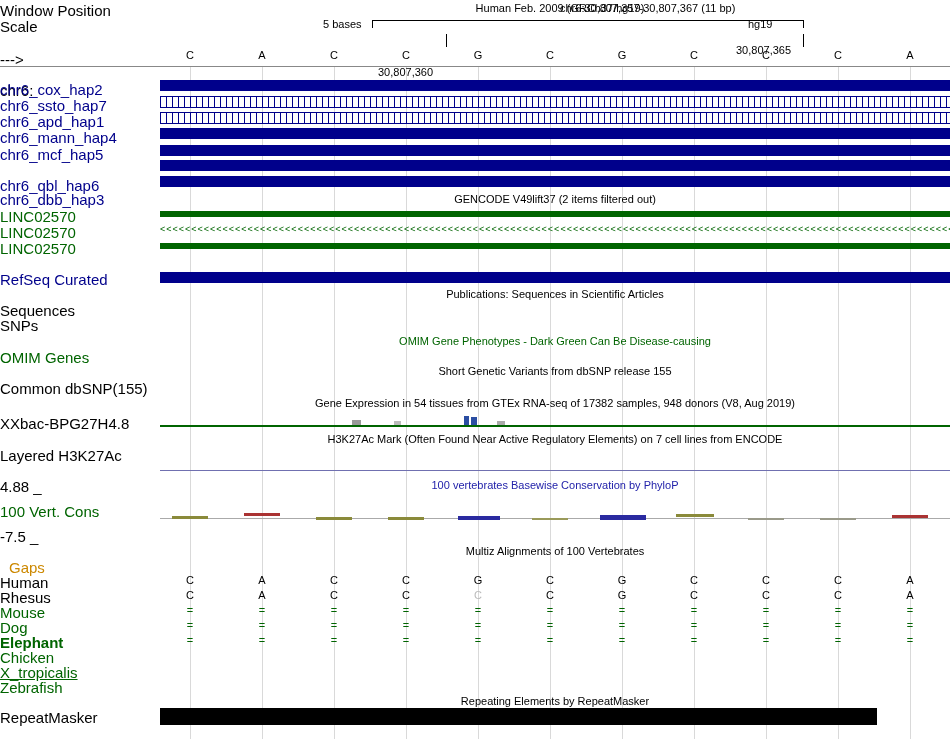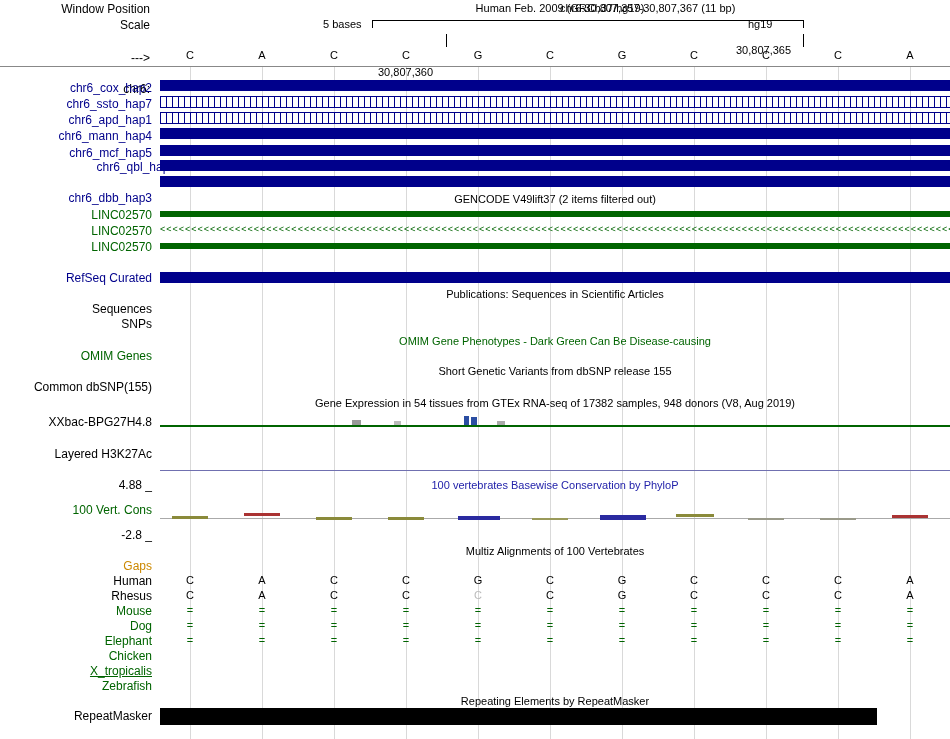--- a/index.html
+++ b/index.html
@@ -9,21 +9,21 @@
     font-family:"Liberation Sans", sans-serif;
     font-size:11px;
     color:#000000;
     overflow:hidden;
     position:relative;
   }
   #root{position:relative;width:950px;height:739px;}
 
   
   .abs{position:absolute;}
-  .lbl{position:absolute;text-align:right;white-space:nowrap;font-size:12px;color:#000;}
+  .lbl{position:absolute;text-align:left;white-space:nowrap;font-size:15px;color:#000;}
   .ctr{position:absolute;text-align:center;white-space:nowrap;}
 
   
   .gridline{position:absolute;top:66px;width:1px;background:#d9d9d9;}
 
   
   .trackTitle{position:absolute;left:160px;width:790px;text-align:center;font-size:11px;}
 
   
   .barfull{position:absolute;left:160px;width:790px;background:#00008b;}
@@ -35,21 +35,21 @@
     background-image:repeating-linear-gradient(90deg,#00008b 0 1px,transparent 1px 6px);
   }
 
   .chevrons{
     width:100%;height:100%;
     color:#006400;font-size:9px;line-height:10px;overflow:hidden;white-space:nowrap;letter-spacing:1px;
   }
   .green{color:#006400;}
   .navy{color:#00008b;}
   .blue{color:#2222aa;}
-  .orange{color:#cc8800;}
+  .orange{color:#cc8800;padding-left:9px;}
 
   .baseletter{position:absolute;text-align:center;font-size:11px;width:24px;margin-left:-12px;}
 
   
   .scalebar{position:absolute;height:7px;border-left:1px solid #000;border-right:1px solid #000;border-top:1px solid #000;}
 
   
   .consline{position:absolute;left:160px;width:790px;height:1px;background:#aaaaaa;}
 
   
@@ -122,21 +122,21 @@
 
   <div class="lbl navy" style="left:0;top:129px;width:152px;">chr6_mann_hap4</div>
   <div class="barfull" style="top:128px;height:11px;"></div>
 
   <div class="lbl navy" style="left:0;top:146px;width:152px;">chr6_mcf_hap5</div>
   <div class="barfull" style="top:145px;height:11px;"></div>
 
   <div class="lbl navy" style="left:0;top:161px;width:152px;margin-top:30px;">chr6_dbb_hap3</div>
   <div class="barfull" style="top:160px;height:11px;"></div>
 
-  <div class="lbl navy" style="left:0;top:160px;width:152px;padding-left:24px;">chr6_qbl_hap6</div>
+  <div class="lbl navy" style="left:0;top:177px;width:152px;">chr6_qbl_hap6</div>
   <div class="barfull" style="top:176px;height:11px;"></div>
 
   <div class="trackTitle" style="top:193px;color:#000;">GENCODE V49lift37 (2 items filtered out)</div>
 
   <div class="lbl green" style="left:0;top:208px;width:152px;">LINC02570</div>
   <div class="greenbar" style="top:211px;height:6px;"></div>
 
   <div class="lbl green" style="left:0;top:224px;width:152px;">LINC02570</div>
   <div class="abs" style="left:160px;top:224px;width:790px;height:12px;overflow:hidden;">
     <div class="chevrons">&lt;&lt;&lt;&lt;&lt;&lt;&lt;&lt;&lt;&lt;&lt;&lt;&lt;&lt;&lt;&lt;&lt;&lt;&lt;&lt;&lt;&lt;&lt;&lt;&lt;&lt;&lt;&lt;&lt;&lt;&lt;&lt;&lt;&lt;&lt;&lt;&lt;&lt;&lt;&lt;&lt;&lt;&lt;&lt;&lt;&lt;&lt;&lt;&lt;&lt;&lt;&lt;&lt;&lt;&lt;&lt;&lt;&lt;&lt;&lt;&lt;&lt;&lt;&lt;&lt;&lt;&lt;&lt;&lt;&lt;&lt;&lt;&lt;&lt;&lt;&lt;&lt;&lt;&lt;&lt;&lt;&lt;&lt;&lt;&lt;&lt;&lt;&lt;&lt;&lt;&lt;&lt;&lt;&lt;&lt;&lt;&lt;&lt;&lt;&lt;&lt;&lt;&lt;&lt;&lt;&lt;&lt;&lt;&lt;&lt;&lt;&lt;&lt;&lt;&lt;&lt;&lt;&lt;&lt;&lt;&lt;&lt;&lt;&lt;&lt;&lt;&lt;&lt;&lt;&lt;&lt;&lt;&lt;&lt;&lt;&lt;&lt;&lt;&lt;&lt;&lt;&lt;&lt;&lt;&lt;&lt;&lt;&lt;&lt;&lt;&lt;&lt;&lt;&lt;&lt;&lt;&lt;&lt;&lt;&lt;</div>
@@ -160,27 +160,28 @@
 
   <div class="trackTitle" style="top:397px;color:#000;">Gene Expression in 54 tissues from GTEx RNA-seq of 17382 samples, 948 donors (V8, Aug 2019)</div>
   <div class="lbl" style="left:0;top:415px;width:152px;">XXbac-BPG27H4.8</div>
   <div class="greenbar" style="top:425px;height:2px;background:#006400;"></div>
   <div class="abs" style="left:352px;top:420px;width:9px;height:5px;background:#999;"></div>
   <div class="abs" style="left:394px;top:421px;width:7px;height:4px;background:#bbb;"></div>
   <div class="abs" style="left:464px;top:416px;width:5px;height:9px;background:#2b4ea2;"></div>
   <div class="abs" style="left:471px;top:417px;width:6px;height:8px;background:#2b4ea2;"></div>
   <div class="abs" style="left:497px;top:421px;width:8px;height:4px;background:#aaa;"></div>
 
+  <div class="trackTitle" style="top:433px;color:#000;">H3K27Ac Mark (Often Found Near Active Regulatory Elements) on 7 cell lines from ENCODE</div>
   <div class="lbl" style="left:0;top:447px;width:152px;">Layered H3K27Ac</div>
   <div class="abs" style="left:160px;top:470px;width:790px;height:1px;background:#7070b0;"></div>
 
   <div class="trackTitle blue" style="top:479px;">100 vertebrates Basewise Conservation by PhyloP</div>
   <div class="lbl" style="left:0;top:478px;width:152px;">4.88 _</div>
   <div class="lbl green" style="left:0;top:503px;width:152px;">100 Vert. Cons</div>
-  <div class="lbl" style="left:0;top:528px;width:152px;">-2.8 _</div>
+  <div class="lbl" style="left:0;top:528px;width:152px;">-7.5 _</div>
   <div class="consline" style="top:518px;"></div>
 
   <div class="abs" style="left:172px;top:516px;width:36px;height:3px;background:#8a8a3a;"></div>
   <div class="abs" style="left:244px;top:513px;width:36px;height:3px;background:#a33;"></div>
   <div class="abs" style="left:316px;top:517px;width:36px;height:3px;background:#8a8a3a;"></div>
   <div class="abs" style="left:388px;top:517px;width:36px;height:3px;background:#8a8a3a;"></div>
   <div class="abs" style="left:458px;top:516px;width:42px;height:4px;background:#2a2aa0;"></div>
   <div class="abs" style="left:532px;top:518px;width:36px;height:2px;background:#9a9a5a;"></div>
   <div class="abs" style="left:600px;top:515px;width:46px;height:5px;background:#2a2aa0;"></div>
   <div class="abs" style="left:676px;top:514px;width:38px;height:3px;background:#8a8a3a;"></div>
@@ -188,21 +189,21 @@
   <div class="abs" style="left:820px;top:518px;width:36px;height:2px;background:#9a9a8a;"></div>
   <div class="abs" style="left:892px;top:515px;width:36px;height:3px;background:#a33;"></div>
 
   <div class="trackTitle" style="top:545px;color:#000;">Multiz Alignments of 100 Vertebrates</div>
   <div class="lbl orange" style="left:0;top:559px;width:152px;">Gaps</div>
 
   <div class="lbl" style="left:0;top:574px;width:152px;">Human</div>
   <div class="lbl" style="left:0;top:589px;width:152px;">Rhesus</div>
   <div class="lbl green" style="left:0;top:604px;width:152px;">Mouse</div>
   <div class="lbl green" style="left:0;top:619px;width:152px;">Dog</div>
-  <div class="lbl green" style="left:0;top:634px;width:152px;">Elephant</div>
+  <div class="lbl green" style="left:0;top:634px;width:152px;font-weight:bold;">Elephant</div>
   <div class="lbl green" style="left:0;top:649px;width:152px;">Chicken</div>
   <div class="lbl green" style="left:0;top:664px;width:152px;text-decoration:underline;">X_tropicalis</div>
   <div class="lbl green" style="left:0;top:679px;width:152px;">Zebrafish</div>
 
   <div class="baseletter" style="left:190px;top:574px;">C</div>
   <div class="baseletter" style="left:262px;top:574px;">A</div>
   <div class="baseletter" style="left:334px;top:574px;">C</div>
   <div class="baseletter" style="left:406px;top:574px;">C</div>
   <div class="baseletter" style="left:478px;top:574px;">G</div>
   <div class="baseletter" style="left:550px;top:574px;">C</div>

